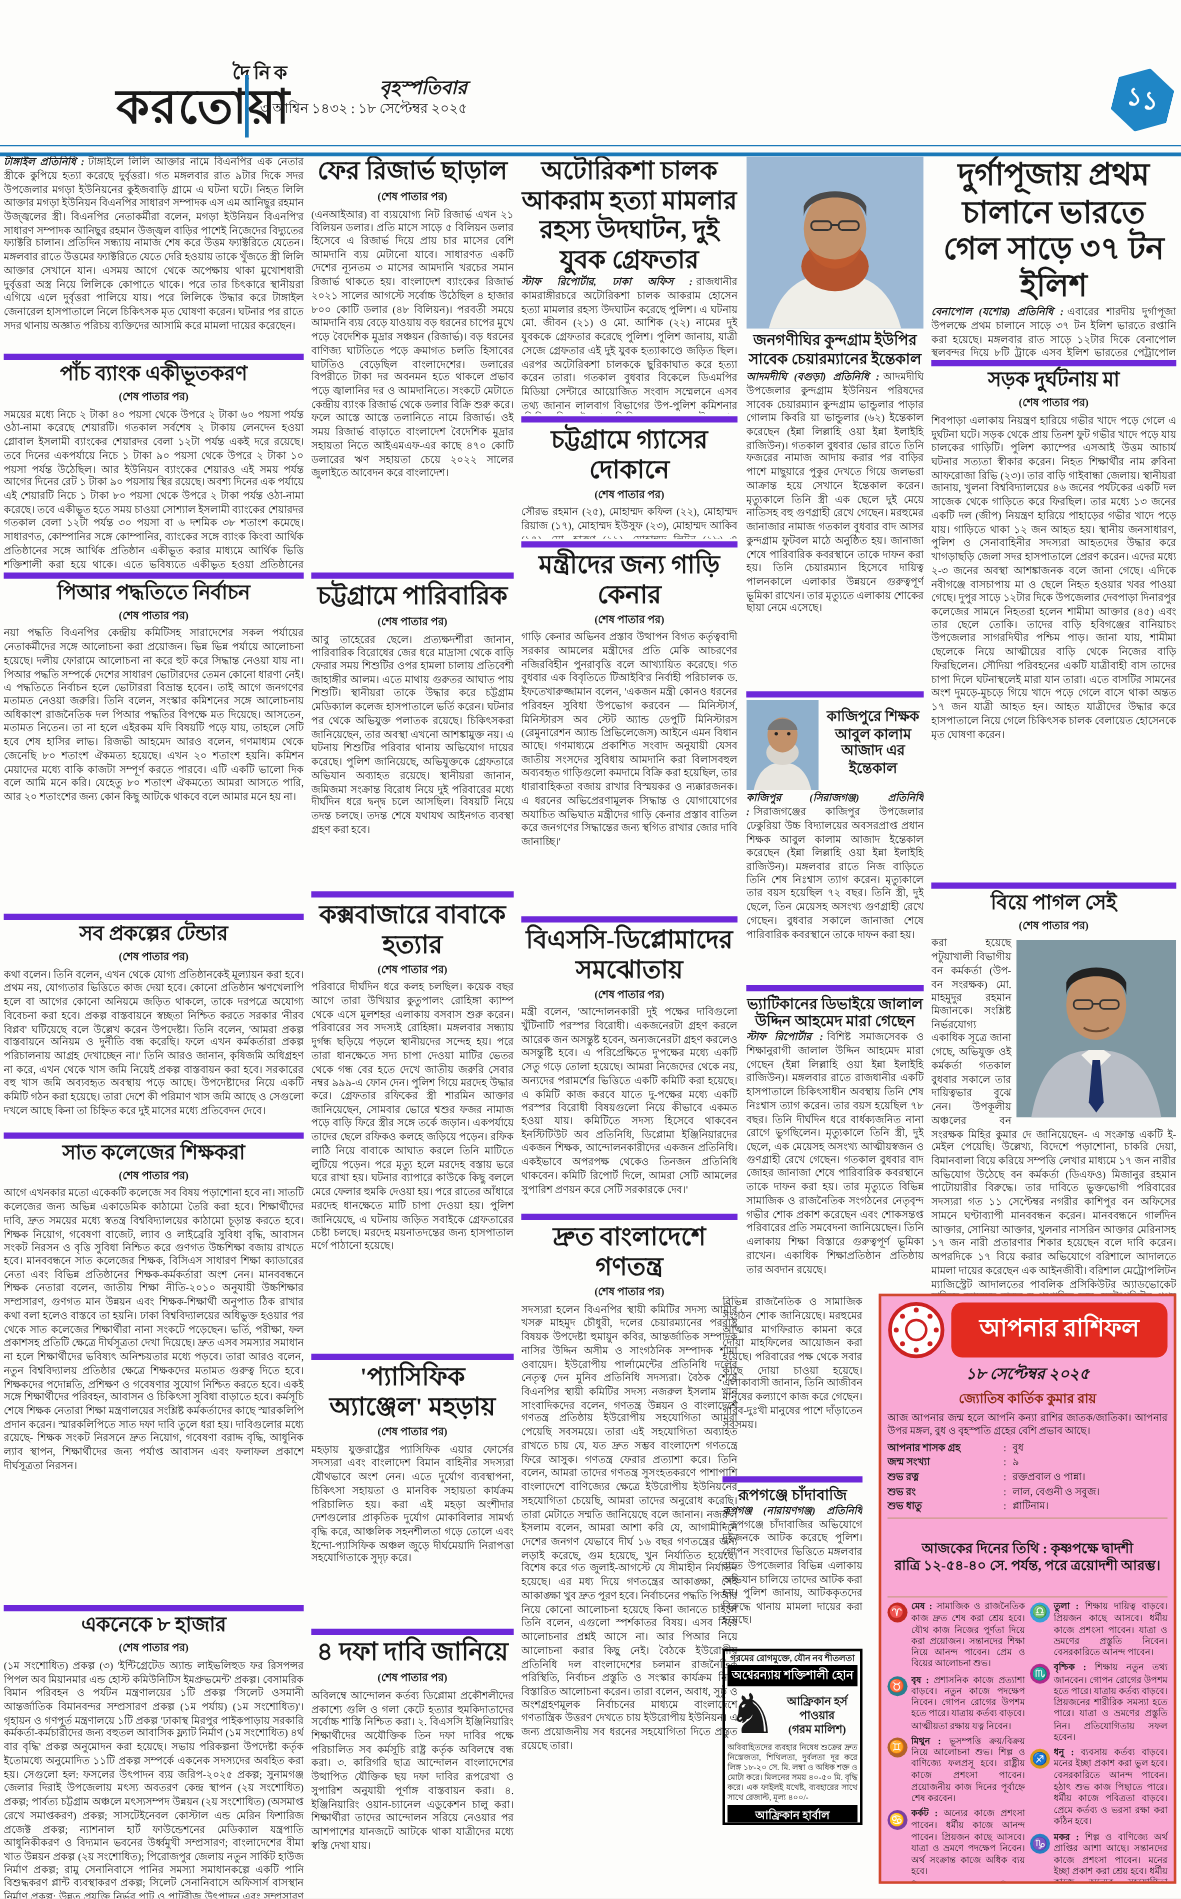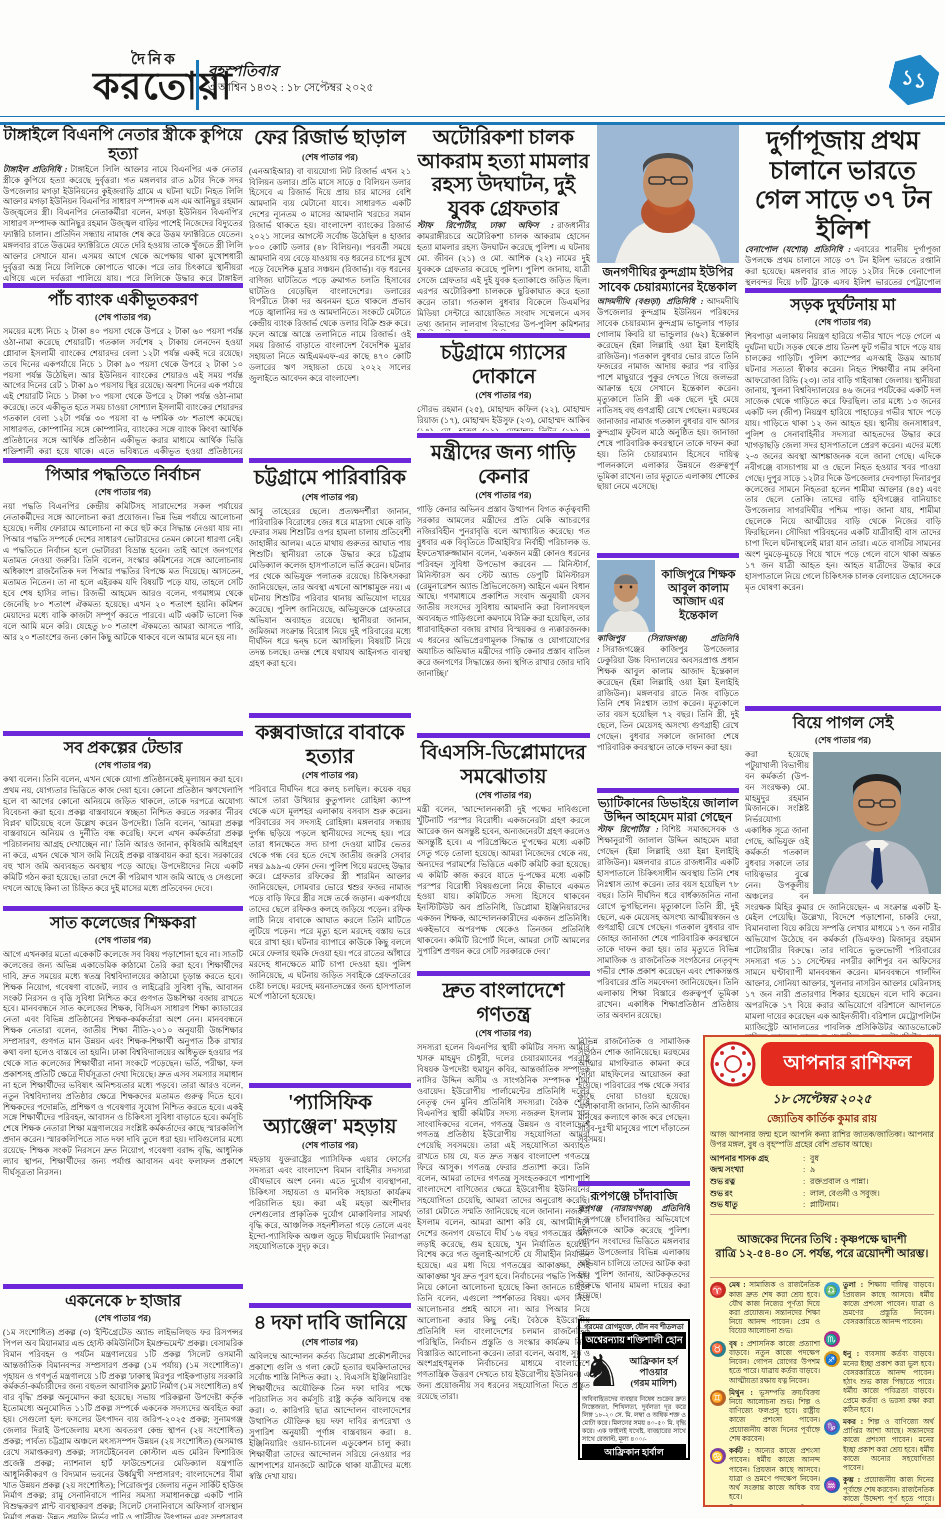--- a/index.html
+++ b/index.html
@@ -1,19 +1,19 @@
 <!DOCTYPE html>
 <html><head>
 <meta charset="utf-8">
 <style>
   html,body{margin:0;padding:0;background:#e9e7e2;}
   #page{position:relative;width:945px;height:1519px;background:#fdfdfb;margin:0 auto;
         font-family:"Liberation Serif", serif;color:#1a1a1a;overflow:hidden;}
   
-  #masthead{position:absolute;left:0;top:52px;width:945px;height:70px;}
+  #masthead{position:absolute;left:0;top:52px;width:945px;height:70px;text-align:right;}
   .logo{position:absolute;left:93px;top:0;}
   .logo-top{font-size:15px;font-weight:900;letter-spacing:3px;margin-left:38px;line-height:1;}
   .logo-main{font-size:38px;font-weight:900;line-height:1.05;letter-spacing:1px;}
   .logo-divider{position:absolute;left:196px;top:8px;width:3px;height:50px;background:#1b79b8;}
   .dateblock{position:absolute;left:208px;top:10px;}
   .weekday{font-size:15px;font-weight:700;font-style:italic;line-height:1.2;}
   .dateline{font-size:11px;line-height:1.4;}
   .hex{position:absolute;right:8px;top:2px;width:46px;height:52px;background:#1f86c6;
        clip-path:polygon(50% 0,100% 25%,100% 75%,50% 100%,0 75%,0 25%);
        transform:rotate(14deg);display:flex;align-items:center;justify-content:center;
@@ -37,21 +37,21 @@
   .sub{text-align:center;font-size:8.6px;font-weight:700;margin:0 0 2px;}
   .bd{font-size:8.2px;line-height:1.33;text-align:justify;margin:0;}
   .by{font-style:italic;font-weight:700;margin-right:3px;}
   .photo{display:block;}
   .caption{font-size:12px;font-weight:700;text-align:center;line-height:1.25;margin:2px 0;}
   .obit-row{display:flex;gap:3px;align-items:flex-start;margin-bottom:2px;}
   .obit-row .hl{flex:1;font-size:11.5px;margin-top:8px;}
   .float-right-photo{float:right;margin:2px 0 2px 4px;}
   
   #rashifol{position:absolute;left:703px;top:1035px;width:238px;height:472px;
-     background:#fef9c3;border:2px solid #d0492c;box-sizing:border-box;padding:4px 5px;overflow:hidden;}
+     background:#f9a8d4;border:2px solid #d0492c;box-sizing:border-box;padding:4px 5px;overflow:hidden;}
   .rh-head{display:flex;align-items:center;gap:5px;}
   .rh-banner{flex:1;background:#e32b20;border-radius:9px;color:#fff;font-weight:900;
      font-size:19px;text-align:center;padding:6px 2px;}
   .rh-date{text-align:center;font-size:12.5px;font-weight:700;font-style:italic;margin-top:3px;}
   .rh-astro{text-align:center;font-size:10.5px;font-weight:700;color:#8a2a12;margin:1px 0 2px;}
   .rh-intro{font-size:8px;line-height:1.3;text-align:justify;margin:0 0 2px;}
   .attr-row{display:flex;font-size:8px;line-height:1.45;}
   .attr-row .al{width:88px;font-weight:600;}
   .attr-row .ac{width:12px;text-align:center;}
   .attr-row .av{flex:1;}
@@ -90,21 +90,20 @@
       <div class="dateline">৩ আশ্বিন ১৪৩২ : ১৮ সেপ্টেম্বর ২০২৫</div>
     </div>
     <div class="hex">
       <span>১১</span>
     </div>
   </div>
   <div id="header-rule"></div>
 
   <div class="col" id="col1">
     <div class="art" style="height:156px">
-      <h2 class="hl">টাঙ্গাইলে বিএনপি নেতার স্ত্রীকে কুপিয়ে হত্যা</h2>
       <p class="bd"><b class="by">টাঙ্গাইল প্রতিনিধি :</b><span>টাঙ্গাইলে লিলি আক্তার নামে বিএনপির এক নেতার স্ত্রীকে কুপিয়ে হত্যা করেছে দুর্বৃত্তরা। গত মঙ্গলবার রাত ৯টার দিকে সদর উপজেলার মগড়া ইউনিয়নের কুইজবাড়ি গ্রামে এ ঘটনা ঘটে। নিহত লিলি আক্তার মগড়া ইউনিয়ন বিএনপির সাধারণ সম্পাদক এস এম আনিছুর রহমান উজ্জ্বলের স্ত্রী। বিএনপির নেতাকর্মীরা বলেন, মগড়া ইউনিয়ন বিএনপি'র সাধারণ সম্পাদক আনিছুর রহমান উজ্জ্বল বাড়ির পাশেই নিজেদের বিদ্যুতের ফ্যাক্টরি চালান। প্রতিদিন সন্ধ্যায় নামাজ শেষ করে উত্তম ফ্যাক্টরিতে যেতেন। মঙ্গলবার রাতে উত্তমের ফ্যাক্টরিতে যেতে দেরি হওয়ায় তাকে খুঁজতে স্ত্রী লিলি আক্তার সেখানে যান। এসময় আগে থেকে অপেক্ষায় থাকা মুখোশধারী দুর্বৃত্তরা অস্ত্র নিয়ে লিলিকে কোপাতে থাকে। পরে তার চিৎকারে স্থানীয়রা এগিয়ে এলে দুর্বৃত্তরা পালিয়ে যায়। পরে লিলিকে উদ্ধার করে টাঙ্গাইল জেনারেল হাসপাতালে নিলে চিকিৎসক মৃত ঘোষণা করেন। ঘটনার পর রাতে সদর থানায় অজ্ঞাত পরিচয় ব্যক্তিদের আসামি করে মামলা দায়ের করেছেন।</span></p>
     </div>
     <div class="art ruled" style="height:166px">
       <h2 class="hl">পাঁচ ব্যাংক একীভূতকরণ</h2>
       <div class="sub">(শেষ পাতার পর)</div>
       <p class="bd">সময়ের মধ্যে নিচে ২ টাকা ৪০ পয়সা থেকে উপরে ২ টাকা ৬০ পয়সা পর্যন্ত ওঠা-নামা করেছে শেয়ারটি। গতকাল সর্বশেষ ২ টাকায় লেনদেন হওয়া গ্লোবাল ইসলামী ব্যাংকের শেয়ারদর বেলা ১২টা পর্যন্ত একই দরে রয়েছে। তবে দিনের একপর্যায়ে নিচে ১ টাকা ৯০ পয়সা থেকে উপরে ২ টাকা ১০ পয়সা পর্যন্ত উঠেছিল। আর ইউনিয়ন ব্যাংকের শেয়ারও এই সময় পর্যন্ত আগের দিনের রেট ১ টাকা ৯০ পয়সায় স্থির রয়েছে। অবশ্য দিনের এক পর্যায়ে এই শেয়ারটি নিচে ১ টাকা ৮০ পয়সা থেকে উপরে ২ টাকা পর্যন্ত ওঠা-নামা করেছে। তবে একীভূত হতে সময় চাওয়া সোশ্যাল ইসলামী ব্যাংকের শেয়ারদর গতকাল বেলা ১২টা পর্যন্ত ৩০ পয়সা বা ৬ দশমিক ৩৮ শতাংশ কমেছে। সাধারণত, কোম্পানির সঙ্গে কোম্পানির, ব্যাংকের সঙ্গে ব্যাংক কিংবা আর্থিক প্রতিষ্ঠানের সঙ্গে আর্থিক প্রতিষ্ঠান একীভূত করার মাধ্যমে আর্থিক ভিত্তি শক্তিশালী করা হয়ে থাকে। এতে ভবিষ্যতে একীভূত হওয়া প্রতিষ্ঠানের ব্যবসায়িক সক্ষমতা বৃদ্ধি পায়।</p>
     </div>
     <div class="art ruled" style="height:264px">
       <h2 class="hl">পিআর পদ্ধতিতে নির্বাচন</h2>
       <div class="sub">(শেষ পাতার পর)</div>
@@ -345,20 +344,21 @@
             <span class="stext"><b>সিংহ : </b>গোপনে কাজ নিজের মর্যাদার মধ্যে শেষ করুন। যাত্রা ও বিয়ের আলোচনায় অগ্রগতি হবে। বৈদেশিক যোগাযোগ শুভ। ব্যবসার কাজে প্রশংসা পাবেন।</span>
           </div>
         </div>
       <div class="sign-col" id="sign-col-right">
           <div class="sign">
             <span class="sicon" style="background: rgb(58, 160, 216);">♎</span>
             <span class="stext"><b>তুলা : </b>শিক্ষায় দায়িত্ব বাড়বে। প্রিয়জন কাছে আসবে। ধর্মীয় কাজে প্রশংসা পাবেন। যাত্রা ও ভ্রমণের প্রস্তুতি নিবেন। বেসরকারিতে আনন্দ পাবেন।</span>
           </div>
           <div class="sign">
             <span class="sicon" style="background: rgb(176, 42, 140);">♏</span>
+            <span class="stext"><b>বৃশ্চিক : </b>শিক্ষায় নতুন তথ্য জানবেন। গোপন রোগের উপশম হতে পারে। যাত্রায় কর্তব্য বাড়বে। প্রিয়জনের শারীরিক সমস্যা হতে পারে। যাত্রা ও ভ্রমণের প্রস্তুতি নিন। প্রতিযোগিতায় সফল হবেন।</span>
           </div>
           <div class="sign">
             <span class="sicon" style="background: rgb(216, 154, 28);">♐</span>
             <span class="stext"><b>ধনু : </b>ব্যবসায় কর্তব্য বাড়বে। মনের ইচ্ছা প্রকাশ করা ভুল হবে। বেসরকারিতে আনন্দ পাবেন। হঠাৎ শুভ কাজ পিছাতে পারে। ধর্মীয় কাজে পবিত্রতা বাড়বে। প্রেমে কর্তব্য ও ভরসা রক্ষা করা কঠিন হবে।</span>
           </div>
           <div class="sign">
             <span class="sicon" style="background: rgb(42, 127, 194);">♑</span>
             <span class="stext"><b>মকর : </b>শিল্প ও বাণিজ্যে অর্থ প্রাপ্তির আশা আছে। সন্তানদের কাজে প্রশংসা পাবেন। মনের ইচ্ছা প্রকাশ করা শ্রেয় হবে। ধর্মীয় কাজে অন্যের সহযোগিতা পাবেন।</span>
           </div>
           <div class="sign">

